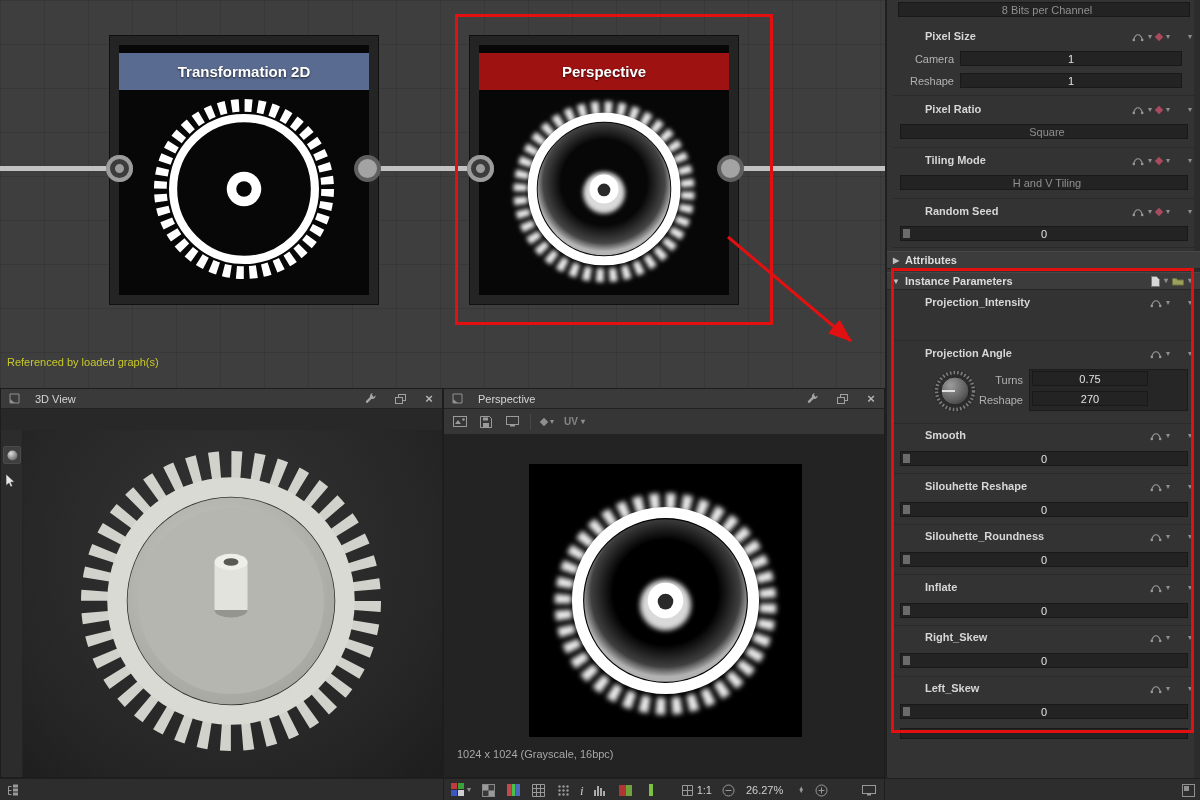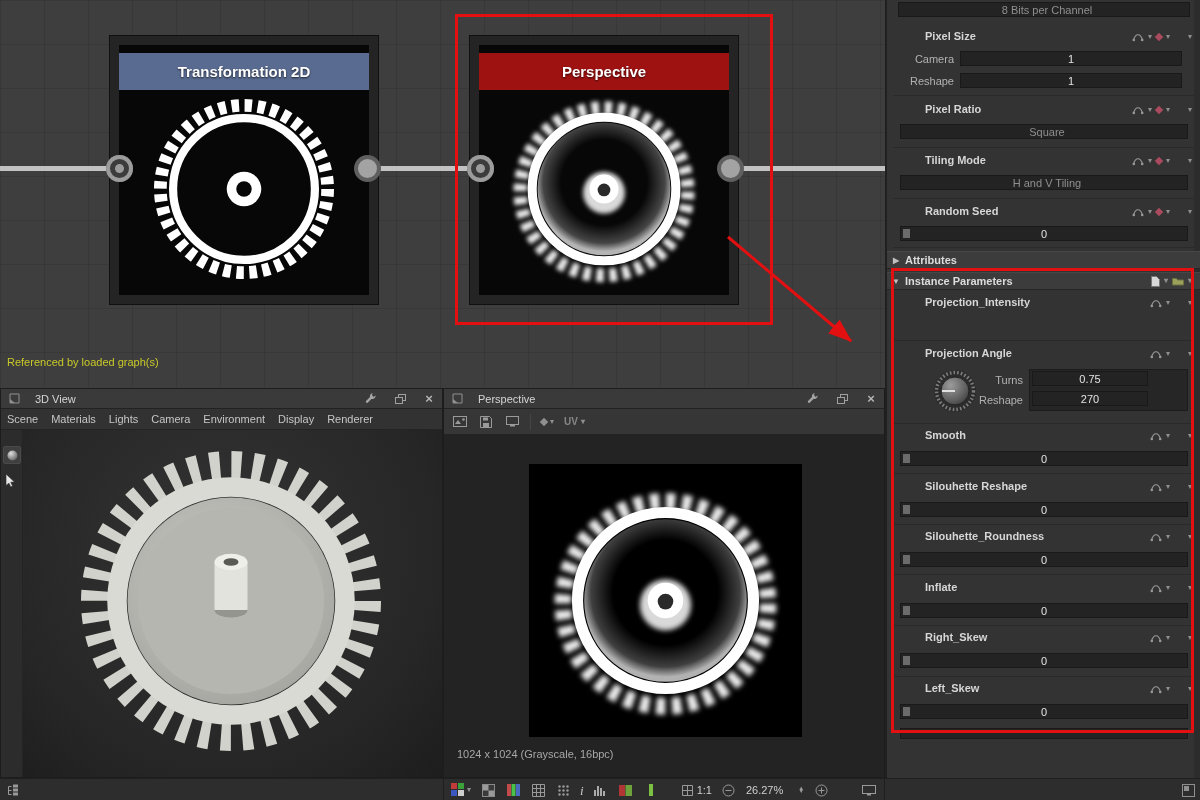--- a/index.html
+++ b/index.html
@@ -158,29 +158,20 @@
       </span>
       <span class="ticon">
         <svg width="11" height="10" viewBox="0 0 11 10">
             <rect x="3.5" y="0.5" width="7" height="6" fill="none" stroke="#a0a0a0"></rect>
             <rect x="0.5" y="3.5" width="7" height="6" fill="#3a3a3a" stroke="#a0a0a0"></rect>
           </svg>
       </span>
       <span class="ticon">
           <span class="xglyph">×</span>
         </span>
-    </div>
-    <div class="menubar">
-      <span>Scene</span>
-      <span>Materials</span>
-      <span>Lights</span>
-      <span>Camera</span>
-      <span>Environment</span>
-      <span>Display</span>
-      <span>Renderer</span>
     </div>
     <div class="view3d-body">
       <div class="lstrip">
         <div style="position:absolute;left:2px;top:16px;width:18px;height:18px;background:#3f3f3f;border:1px solid #4a4a4a;border-radius:2px;display:flex;align-items:center;justify-content:center;">
           <svg width="11" height="11">
               <defs>
                 <radialGradient id="sph" cx="35%" cy="30%" r="75%">
                   <stop offset="0%" stop-color="#ddd"></stop>
                   <stop offset="100%" stop-color="#666"></stop>
                 </radialGradient>

